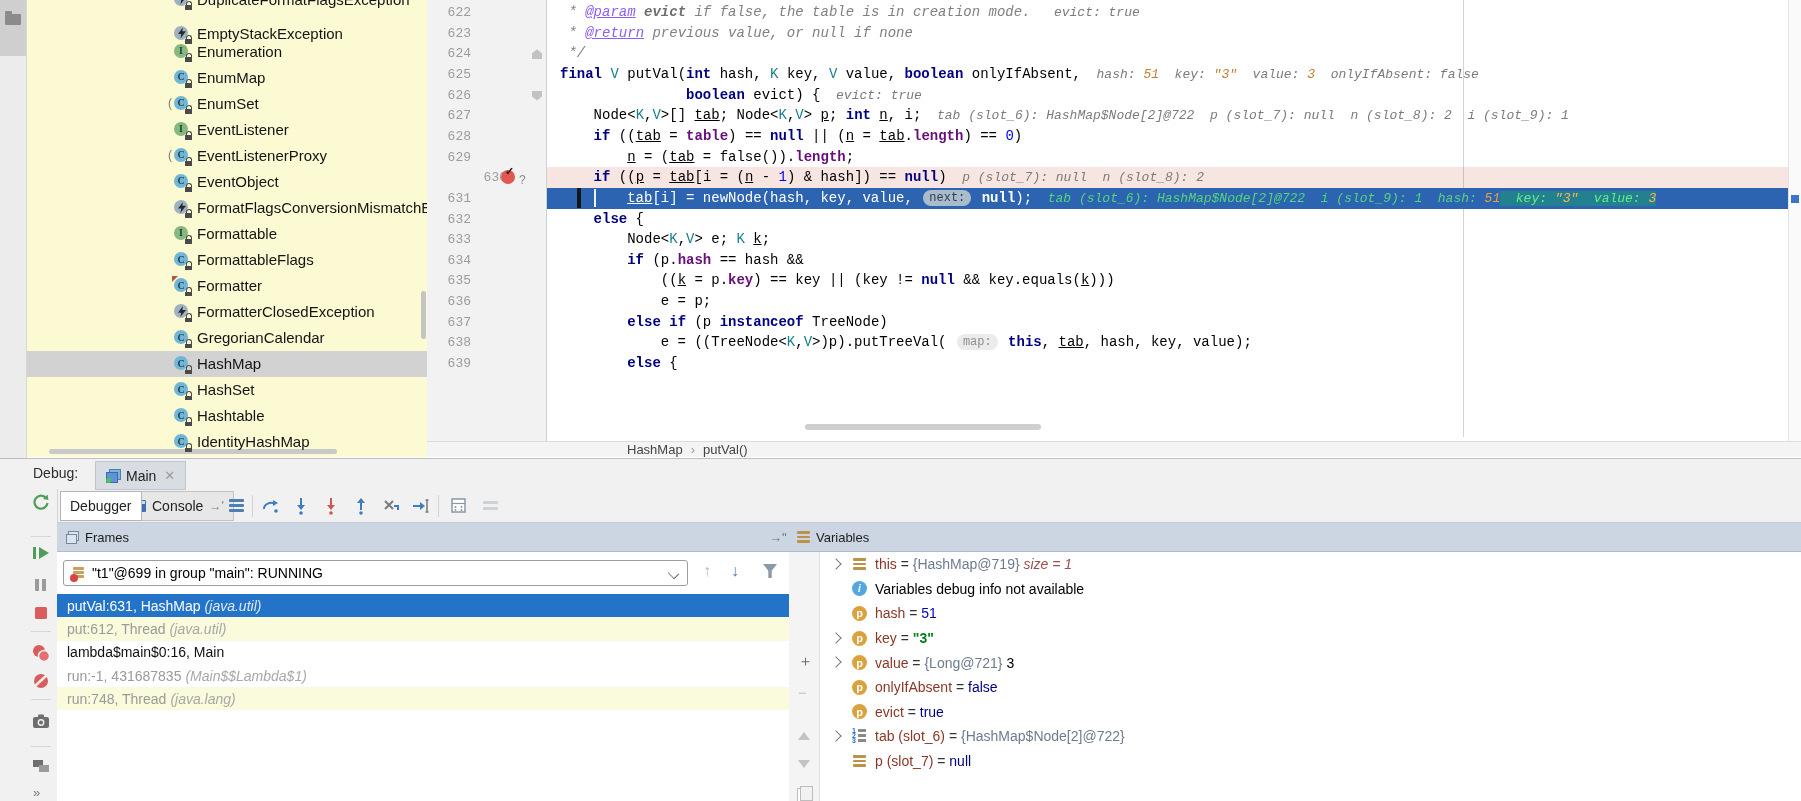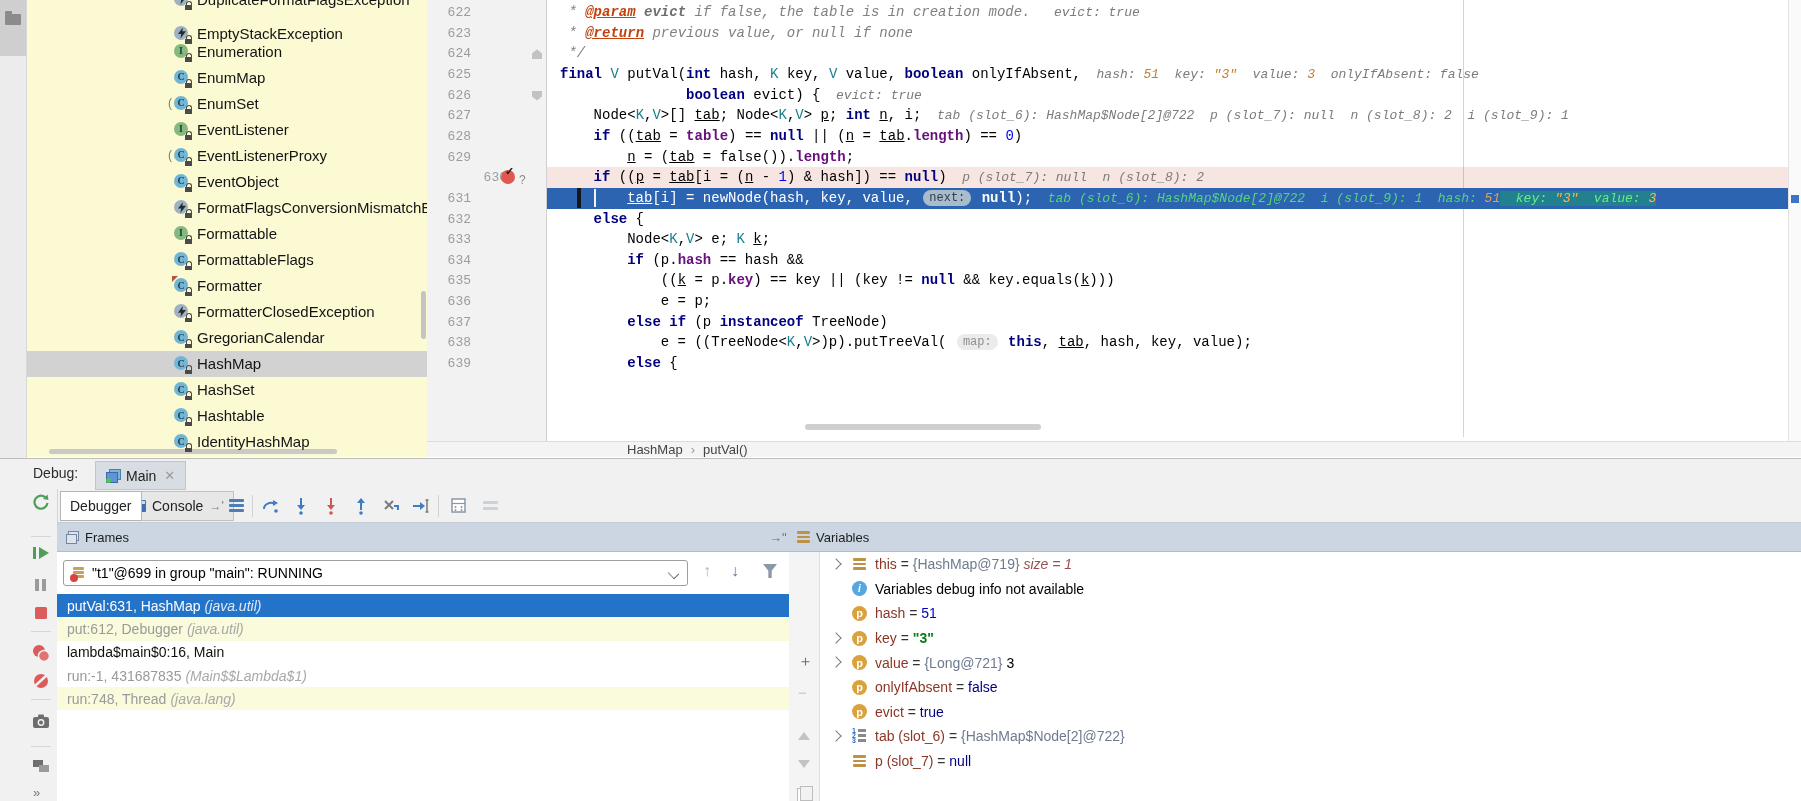--- a/index.html
+++ b/index.html
@@ -57,21 +57,21 @@
   .gbp{position:absolute;left:74px;width:14px;height:14px;border-radius:50%;background:#e0584f}
   .gbp::after{content:"\2713";position:absolute;left:4px;top:-5px;font-size:11px;font-weight:bold;color:#1c1c1c}
   .gq{position:absolute;left:92px;font:12px/21px "Liberation Sans",sans-serif;color:#8a8a8a}
   #code{position:absolute;left:120px;top:0;right:0;height:441px;overflow:hidden;z-index:4}
   .cl{position:absolute;left:13px;right:0;height:21px;font:14px/20.65px "Liberation Mono",monospace;white-space:pre}
   .execbar{position:absolute;left:30px;width:4px;height:20px;background:#15161a;z-index:5}
   .caret{position:absolute;left:47px;width:2px;height:18px;background:#f2f2f2;z-index:5}
   .seg-p{color:#000}.seg-k{color:#000080;font-weight:bold}.seg-t{color:#177f8c}
   .seg-f{color:#660e7a;font-weight:bold}.seg-n{color:#0000ff}
   .seg-c{color:#808080;font-style:italic}
-  .seg-ct{color:#c2410c;font-style:italic;font-weight:bold;text-decoration:underline}
+  .seg-ct{color:#8b5cf6;font-style:italic;font-weight:normal;text-decoration:underline}
   .seg-cb{color:#6e6e6e;font-style:italic;font-weight:bold}
   .seg-u{color:#000;text-decoration:underline}
   .seg-h{color:#7b7b7b;font-style:italic;font-size:13px}
   .seg-ho{color:#c4802e;font-style:italic;font-size:13px}
   .seg-w{color:#fff}.seg-wu{color:#fff;text-decoration:underline}.seg-wk{color:#fff;font-weight:bold}
   .seg-hg{color:#55d677;font-style:italic;font-size:13px}
   .seg-hgo{color:#e8a243;font-style:italic;font-size:13px}
   .seg-hgs{color:#67eb8b;font-style:italic;font-size:13px;background:#23808f}
   .seg-hos{color:#ffb158;font-style:italic;font-size:13px;background:#23808f}
   .seg-bb{display:inline-block;background:#a9bccb;color:#2c3e50;border-radius:8px;padding:0 6px;
@@ -575,21 +575,21 @@
       </div>
       <div class="fnav" style="left:646px;top:10px;color:#b9b9b9">↑</div>
       <div class="fnav" style="left:674px;top:10px;color:#5f7ba8">↓</div>
       <div class="funnel"></div>
       <div id="frame-rows">
           <div class="frow selected" style="top: 0px;">
             <span>putVal:631, HashMap</span>
             <span class="pkg">(java.util)</span>
           </div>
           <div class="frow lib" style="top: 23.3px;">
-            <span>put:612, Debugger</span>
+            <span>put:612, Thread</span>
             <span class="pkg">(java.util)</span>
           </div>
           <div class="frow user" style="top: 46.6px;">
             <span>lambda$main$0:16, Main</span>
           </div>
           <div class="frow synthetic" style="top: 69.9px;">
             <span>run:-1, 431687835</span>
             <span class="pkg">(Main$$Lambda$1)</span>
           </div>
           <div class="frow lib" style="top: 93.2px;">

